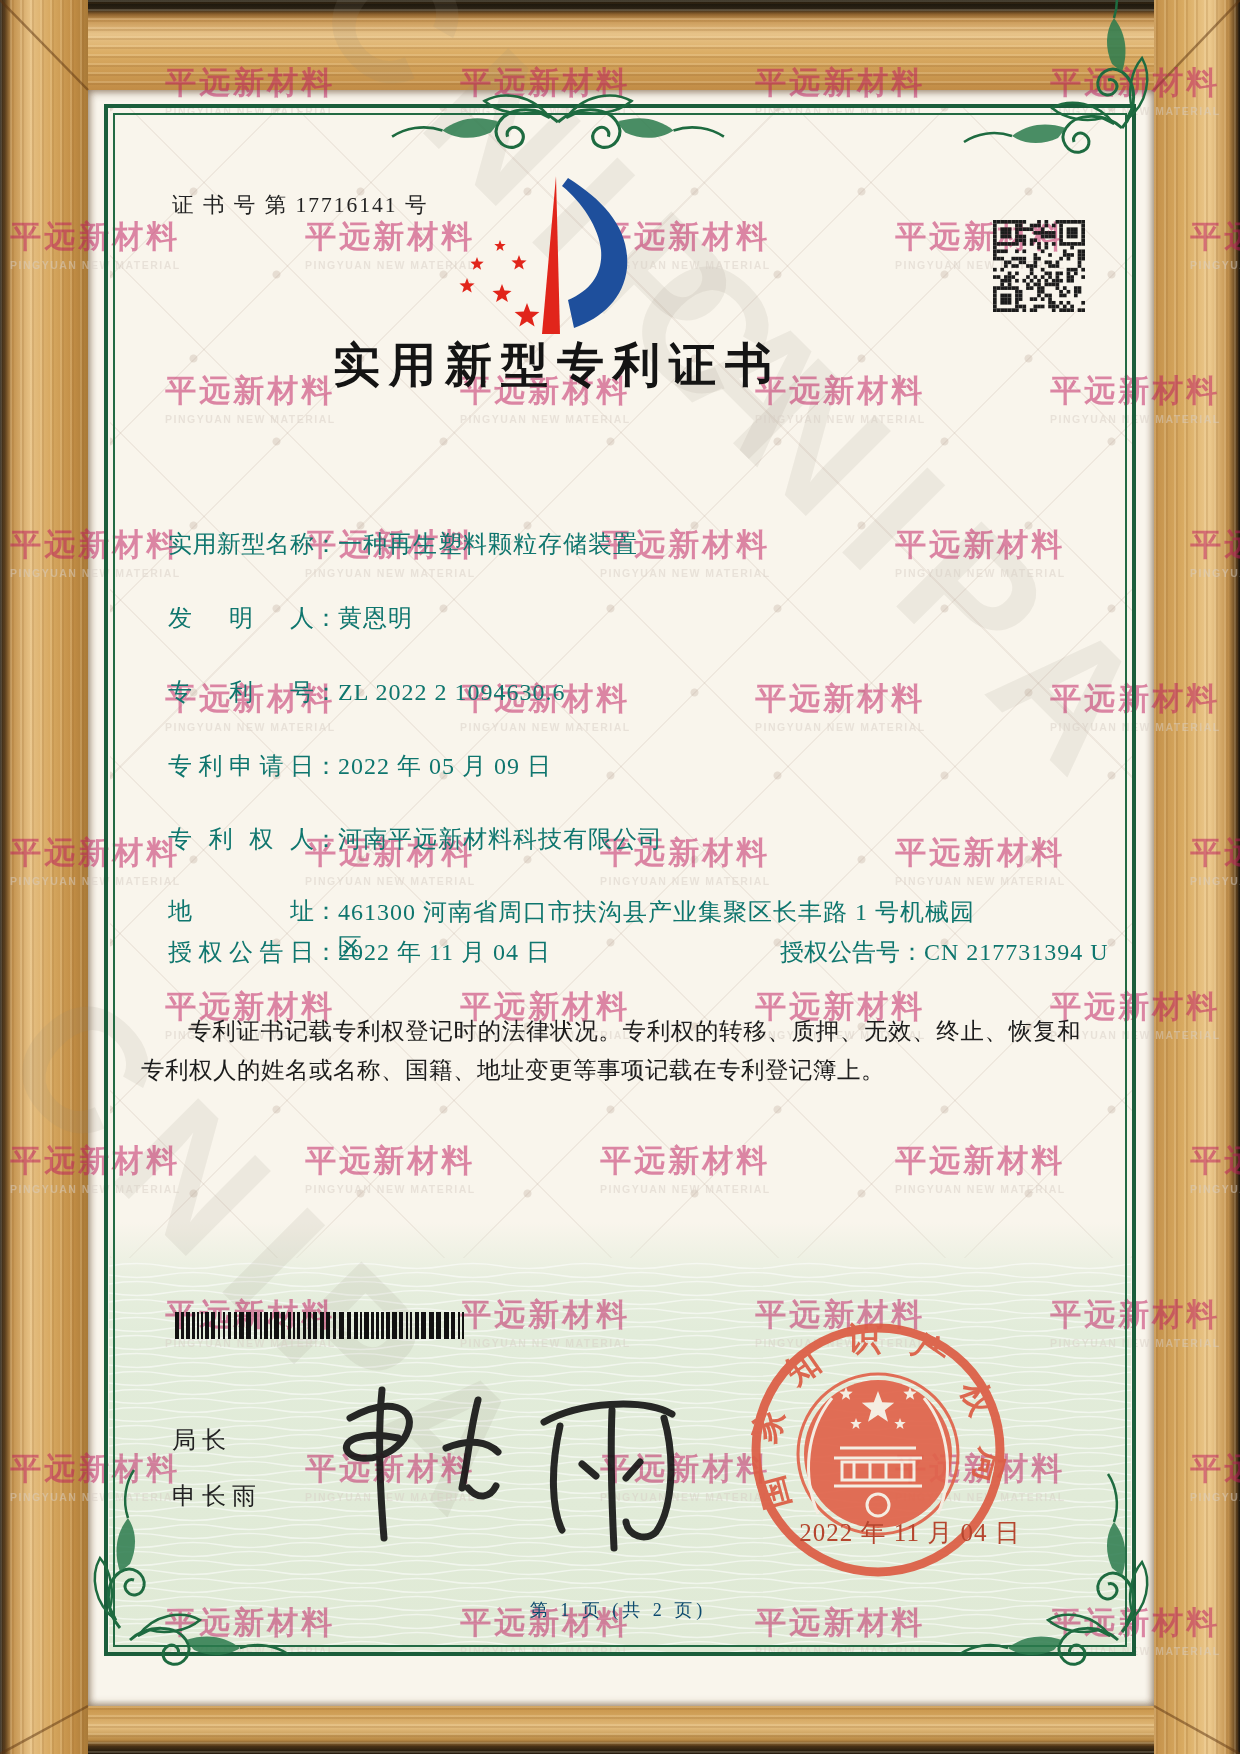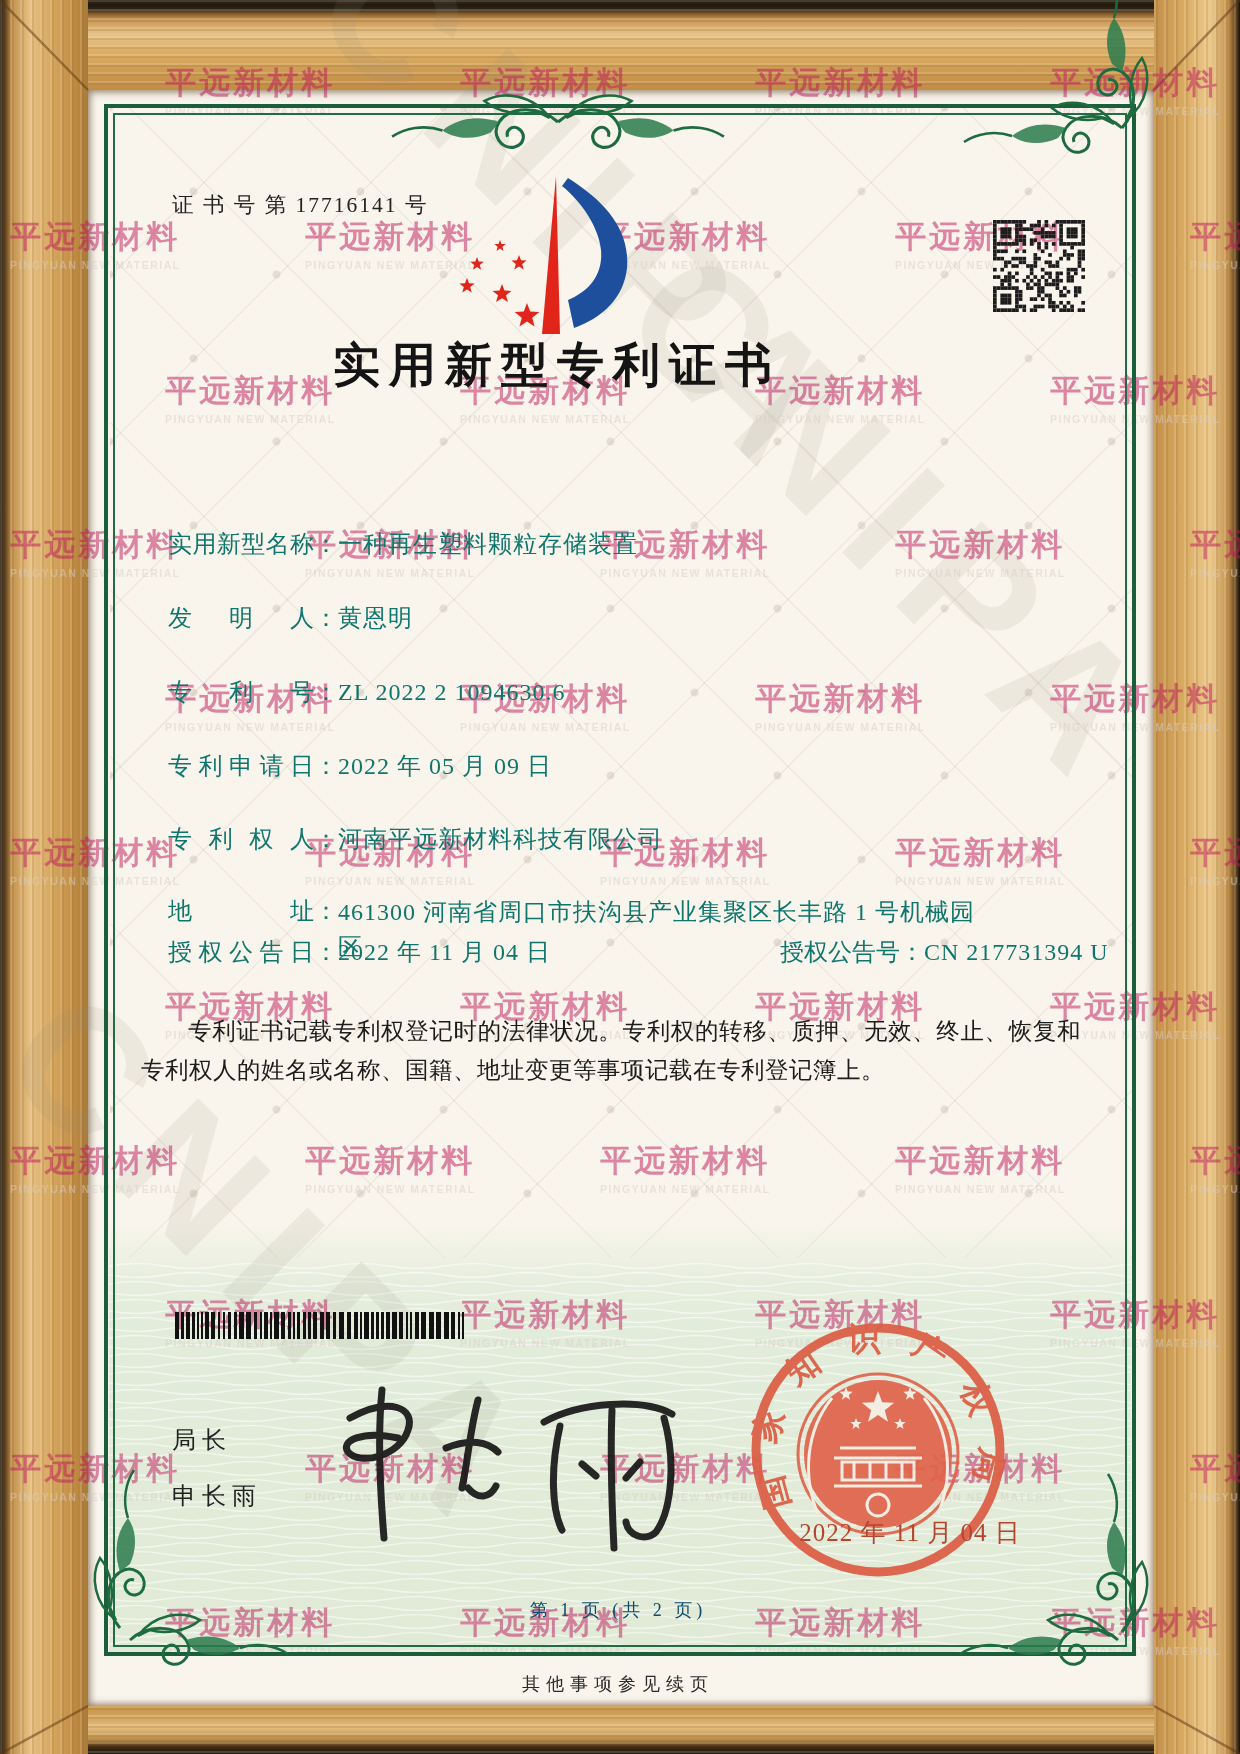--- a/index.html
+++ b/index.html
@@ -815,15 +815,14 @@
           <path d="M96,178 L184,178"></path>
           <circle cx="140" cy="197" r="11"></circle>
           <path d="M80,206 C64,168 68,122 94,90"></path>
           <path d="M200,206 C216,168 212,122 186,90"></path>
         </g>
       </g>
     </svg>
     <div class="sealdate">2022 年 11 月 04 日</div>
 
     <div class="pfoot">第 1 页 (共 2 页)</div>
-    <div class="cnote">其他事项参见续页</div>
   </div>
 </div>
 
 </body></html>

